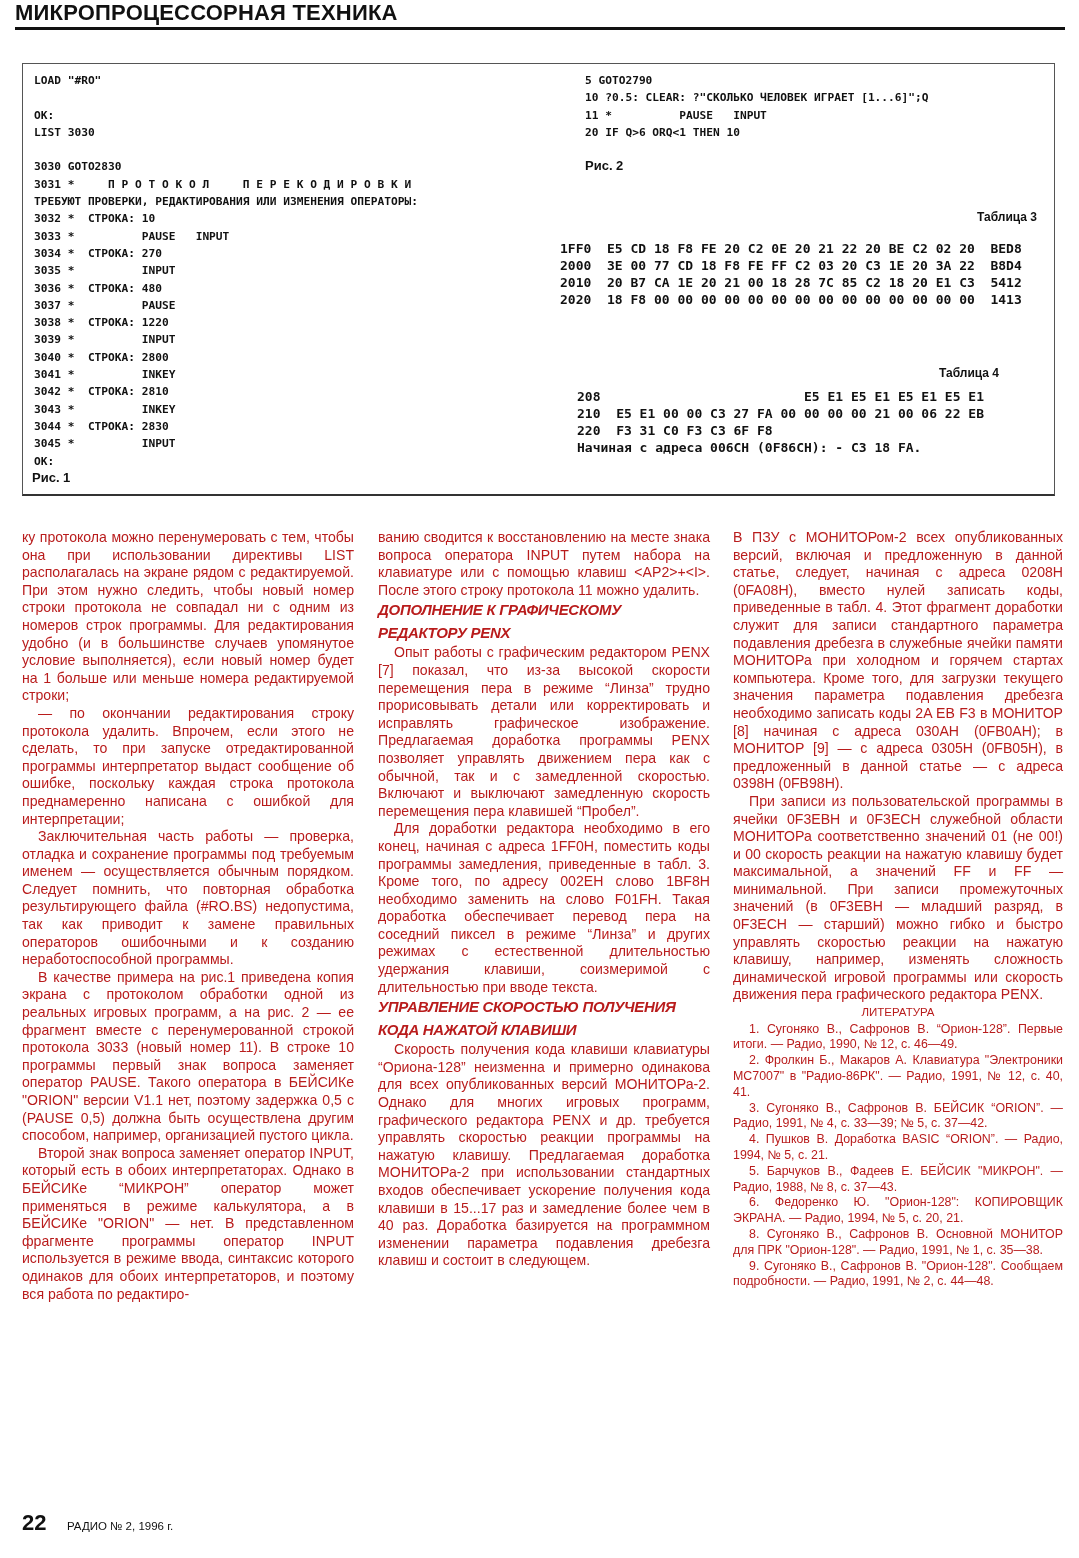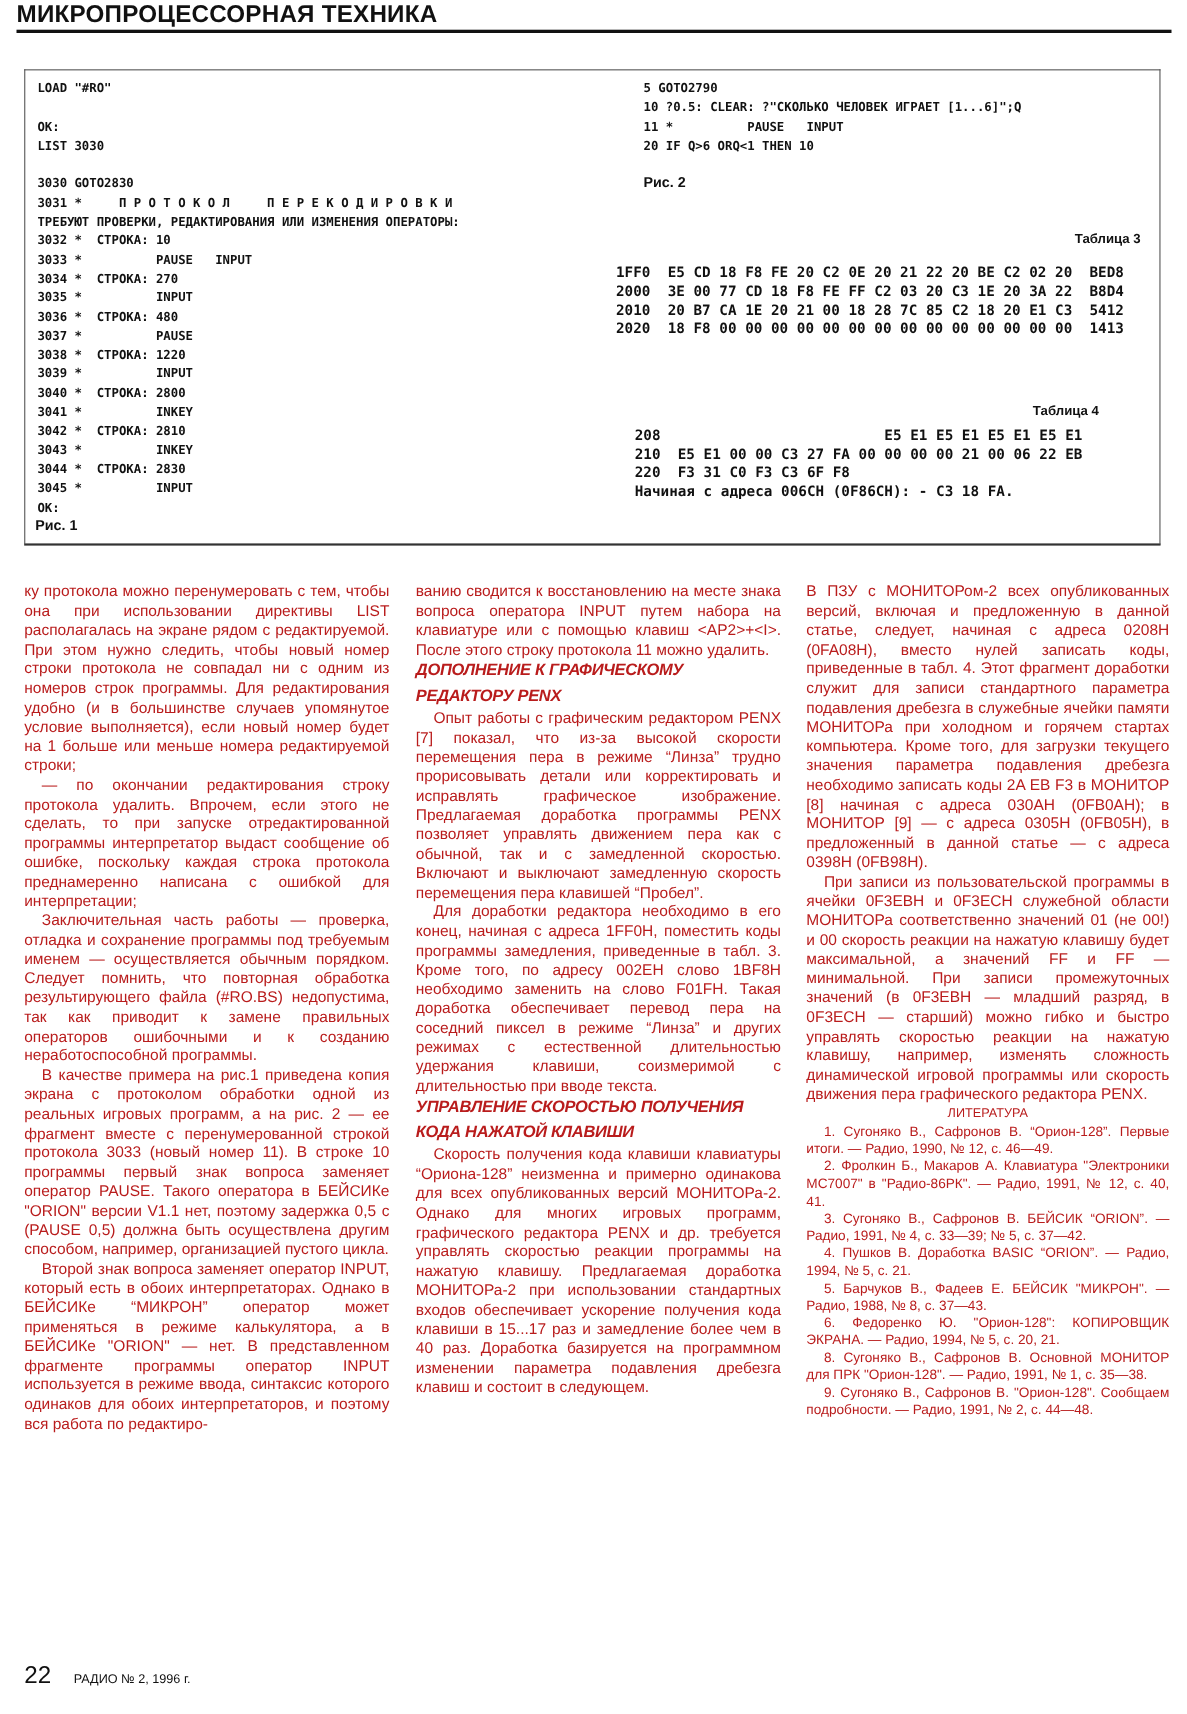--- a/index.html
+++ b/index.html
@@ -23,21 +23,21 @@
   .col p { margin: 0; text-indent: 16px; }
   .col p.noindent { text-indent: 0; }
   .col1 { left: 22px; width: 332px; }
   .col2 { left: 378px; width: 332px; }
   .col3 { left: 733px; width: 330px; }
   .section-title { font-family: "Liberation Sans", sans-serif; font-weight: bold; font-style: italic; font-size: 15px; line-height: 22.5px; margin: 20px 0 14px 0; text-indent: 0 !important; text-align: left; letter-spacing: -0.3px; }
   .lit-title { text-align: center; text-indent: 0 !important; font-size: 11.5px; margin: 16px 0 10px 0; }
   .lit { font-size: 12.4px; line-height: 15.8px; }
   .lit p { text-indent: 16px; }
   .footer { position: absolute; left: 22px; top: 1510px; font-family: "Liberation Sans", sans-serif; }
-  .page-num { font-weight: normal; font-size: 22px; vertical-align: baseline; }
+  .page-num { font-weight: bold; font-size: 22px; vertical-align: baseline; }
   .journal { font-size: 11.5px; margin-left: 16px; }
 </style>
 </head>
 <body>
 
 <div class="header-title">МИКРОПРОЦЕССОРНАЯ ТЕХНИКА</div>
 <div class="header-rule"></div>
 
 <div class="fig-box"></div>
 

